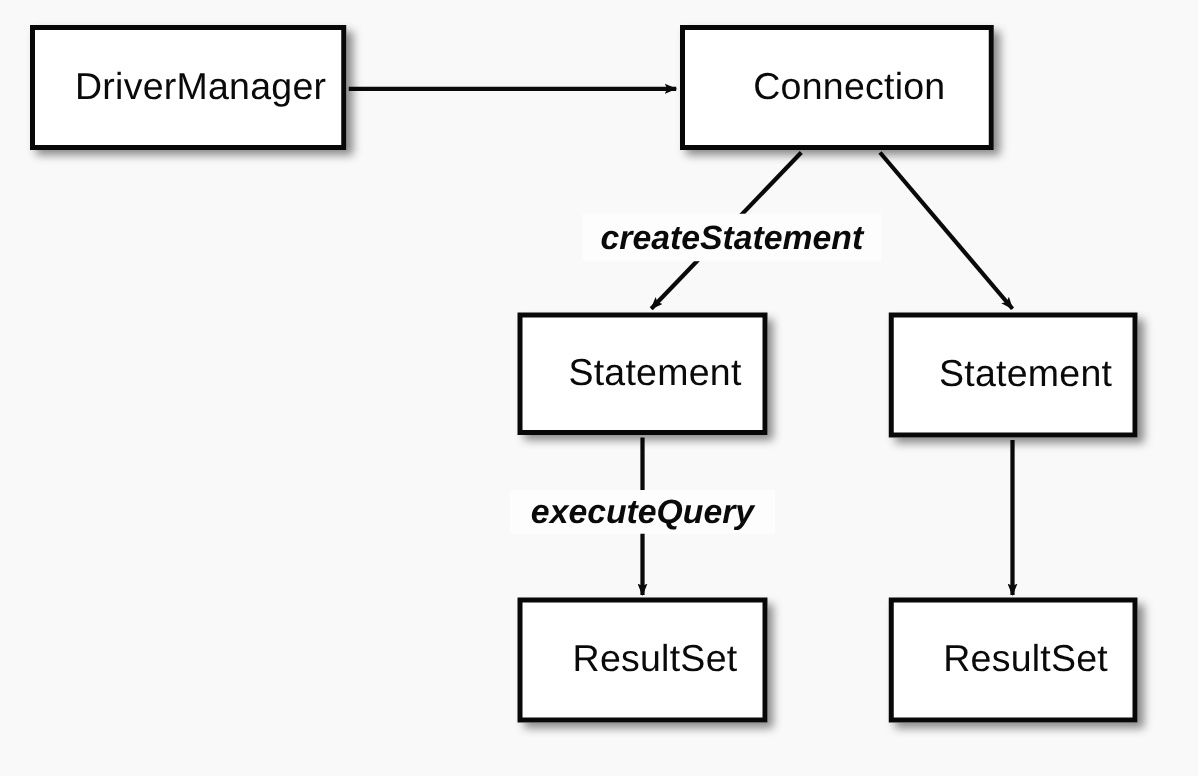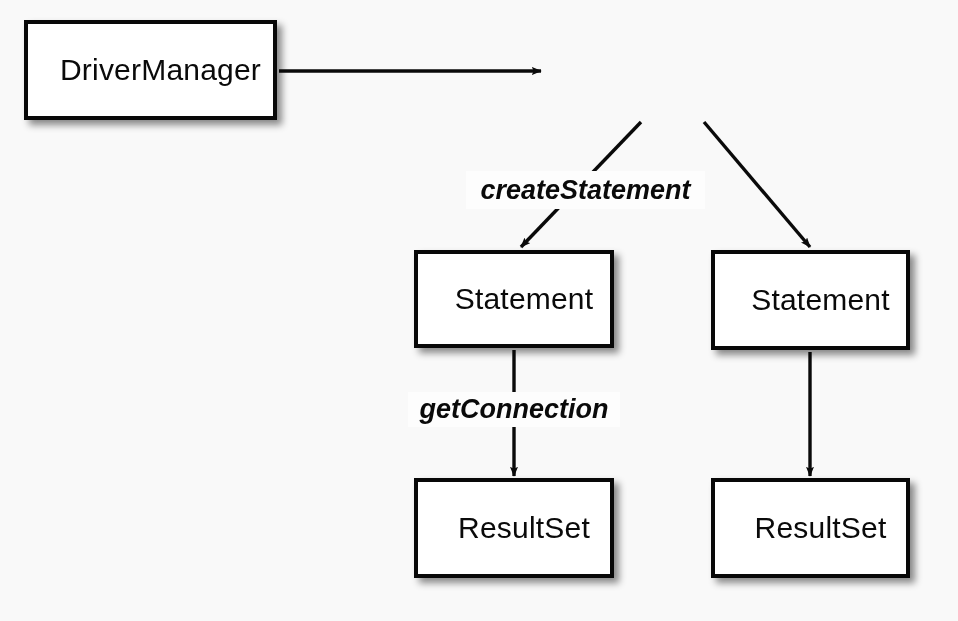--- a/index.html
+++ b/index.html
@@ -93,35 +93,38 @@
 
     <line x1="514" y1="350" x2="514" y2="476" stroke="#0a0a0a" stroke-width="3.4" marker-end="url(#arrowhead)"></line>
 
     <line x1="810" y1="352" x2="810" y2="476" stroke="#0a0a0a" stroke-width="3.4" marker-end="url(#arrowhead)"></line>
   </svg>
 
   <div class="node" id="node-driver-manager">
     <span class="node-label">DriverManager</span>
   </div>
 
+  <div class="node" id="node-connection">
+    <span class="node-label">Connection</span>
+  </div>
 
   <div class="node" id="node-statement-left">
     <span class="node-label">Statement</span>
   </div>
 
   <div class="node" id="node-statement-right">
     <span class="node-label">Statement</span>
   </div>
 
   <div class="node" id="node-resultset-left">
     <span class="node-label">ResultSet</span>
   </div>
 
   <div class="node" id="node-resultset-right">
     <span class="node-label">ResultSet</span>
   </div>
 
 
   <div class="edge-label" id="label-create-statement">createStatement</div>
 
-  <div class="edge-label" id="label-execute-query">getConnection</div>
+  <div class="edge-label" id="label-execute-query">executeQuery</div>
 
 </div>
 
 </body></html>

